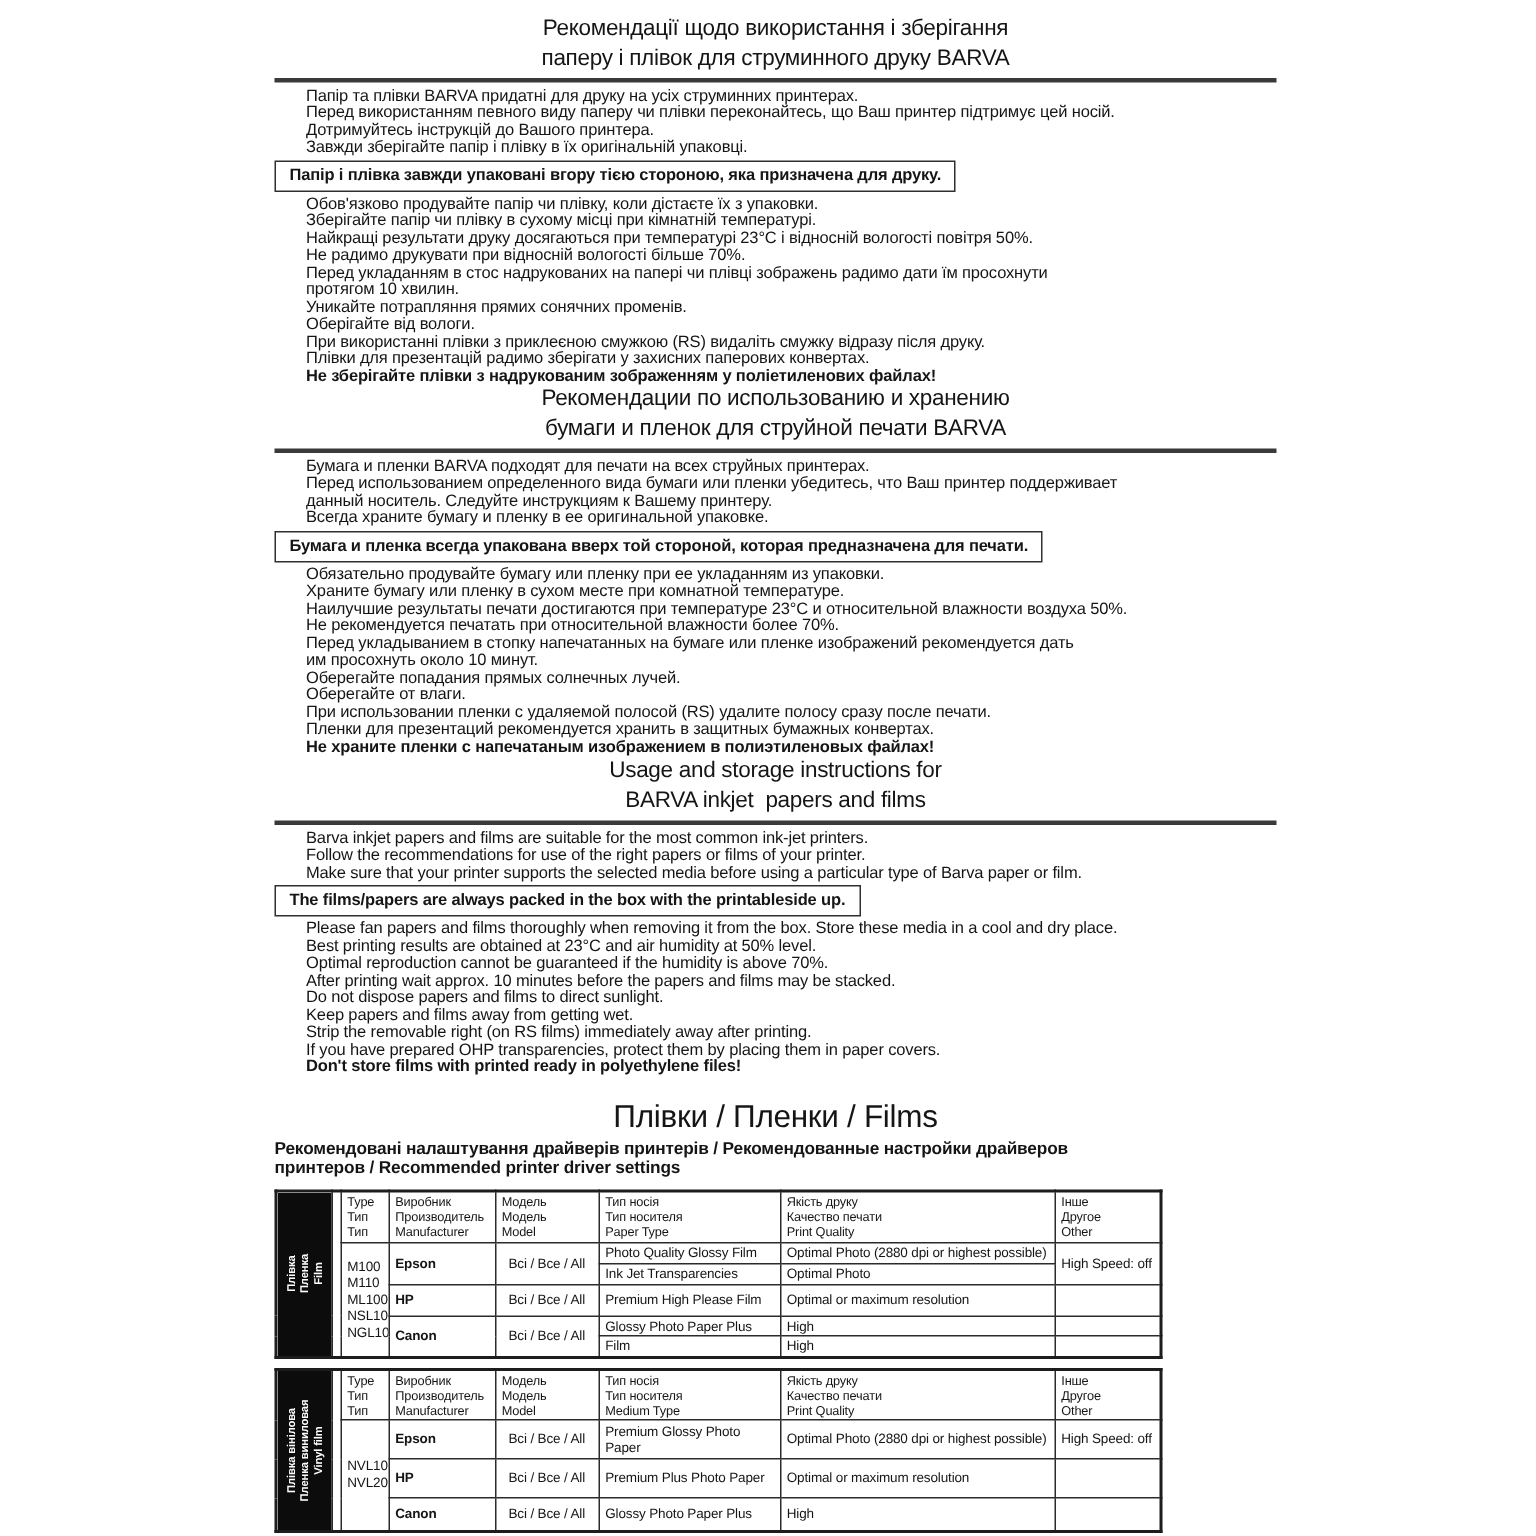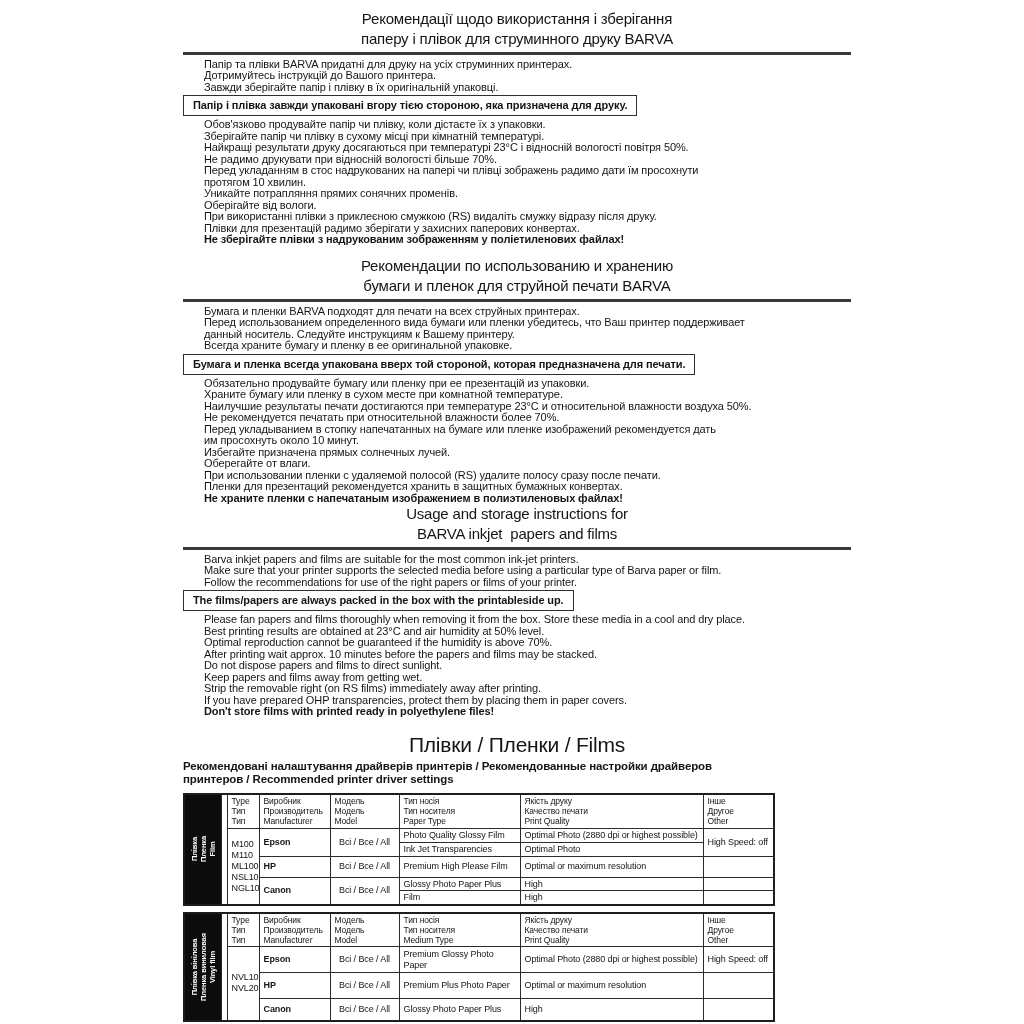--- a/index.html
+++ b/index.html
@@ -41,20 +41,21 @@
 <div class="page">
 
   <div class="sec" style="top:9px;">
     <div class="h1">
       <div class="h1line">Рекомендації щодо використання і зберігання</div>
       <div class="h1line">паперу і плівок для струминного друку BARVA</div>
     </div>
     <div class="rule"></div>
     <div class="para">
         <div class="bodyline">Папір та плівки BARVA придатні для друку на усіх струминних принтерах.</div>
+        <div class="bodyline">Перед використанням певного виду паперу чи плівки переконайтесь, що Ваш принтер підтримує цей носій.</div>
         <div class="bodyline">Дотримуйтесь інструкцій до Вашого принтера.</div>
         <div class="bodyline">Завжди зберігайте папір і плівку в їх оригінальній упаковці.</div>
       </div>
     <div class="noticebox">
       <span>Папір і плівка завжди упаковані вгору тією стороною, яка призначена для друку.</span>
     </div>
     <div class="blk">
       <div>
           <div class="bodyline">Обов'язково продувайте папір чи плівку, коли дістаєте їх з упаковки.</div>
           <div class="bodyline">Зберігайте папір чи плівку в сухому місці при кімнатній температурі.</div>
@@ -81,45 +82,45 @@
         <div class="bodyline">Бумага и пленки BARVA подходят для печати на всех струйных принтерах.</div>
         <div class="bodyline">Перед использованием определенного вида бумаги или пленки убедитесь, что Ваш принтер поддерживает</div>
         <div class="bodyline">данный носитель. Следуйте инструкциям к Вашему принтеру.</div>
         <div class="bodyline">Всегда храните бумагу и пленку в ее оригинальной упаковке.</div>
       </div>
     <div class="noticebox">
       <span>Бумага и пленка всегда упакована вверх той стороной, которая предназначена для печати.</span>
     </div>
     <div class="blk">
       <div>
-          <div class="bodyline">Обязательно продувайте бумагу или пленку при ее презентацій из упаковки.</div>
+          <div class="bodyline">Обязательно продувайте бумагу или пленку при ее укладанням из упаковки.</div>
           <div class="bodyline">Храните бумагу или пленку в сухом месте при комнатной температуре.</div>
           <div class="bodyline">Наилучшие результаты печати достигаются при температуре 23°С и относительной влажности воздуха 50%.</div>
           <div class="bodyline">Не рекомендуется печатать при относительной влажности более 70%.</div>
           <div class="bodyline">Перед укладыванием в стопку напечатанных на бумаге или пленке изображений рекомендуется дать</div>
           <div class="bodyline">им просохнуть около 10 минут.</div>
-          <div class="bodyline">Избегайте призначена прямых солнечных лучей.</div>
+          <div class="bodyline">Оберегайте попадания прямых солнечных лучей.</div>
           <div class="bodyline">Оберегайте от влаги.</div>
           <div class="bodyline">При использовании пленки с удаляемой полосой (RS) удалите полосу сразу после печати.</div>
           <div class="bodyline">Пленки для презентаций рекомендуется хранить в защитных бумажных конвертах.</div>
         </div>
       <div class="bodyline warn">Не храните пленки с напечатаным изображением в полиэтиленовых файлах!</div>
     </div>
   </div>
 
   <div class="sec" style="top:504px;">
     <div class="h1">
       <div class="h1line">Usage and storage instructions for</div>
       <div class="h1line">BARVA inkjet  papers and films</div>
     </div>
     <div class="rule"></div>
     <div class="para">
         <div class="bodyline">Barva inkjet papers and films are suitable for the most common ink-jet printers.</div>
+        <div class="bodyline">Follow the recommendations for use of the right papers or films of your printer.</div>
         <div class="bodyline">Make sure that your printer supports the selected media before using a particular type of Barva paper or film.</div>
-        <div class="bodyline">Follow the recommendations for use of the right papers or films of your printer.</div>
       </div>
     <div class="noticebox">
       <span>The films/papers are always packed in the box with the printableside up.</span>
     </div>
     <div class="blk">
       <div>
           <div class="bodyline">Please fan papers and films thoroughly when removing it from the box. Store these media in a cool and dry place.</div>
           <div class="bodyline">Best printing results are obtained at 23°C and air humidity at 50% level.</div>
           <div class="bodyline">Optimal reproduction cannot be guaranteed if the humidity is above 70%.</div>
           <div class="bodyline">After printing wait approx. 10 minutes before the papers and films may be stacked.</div>

